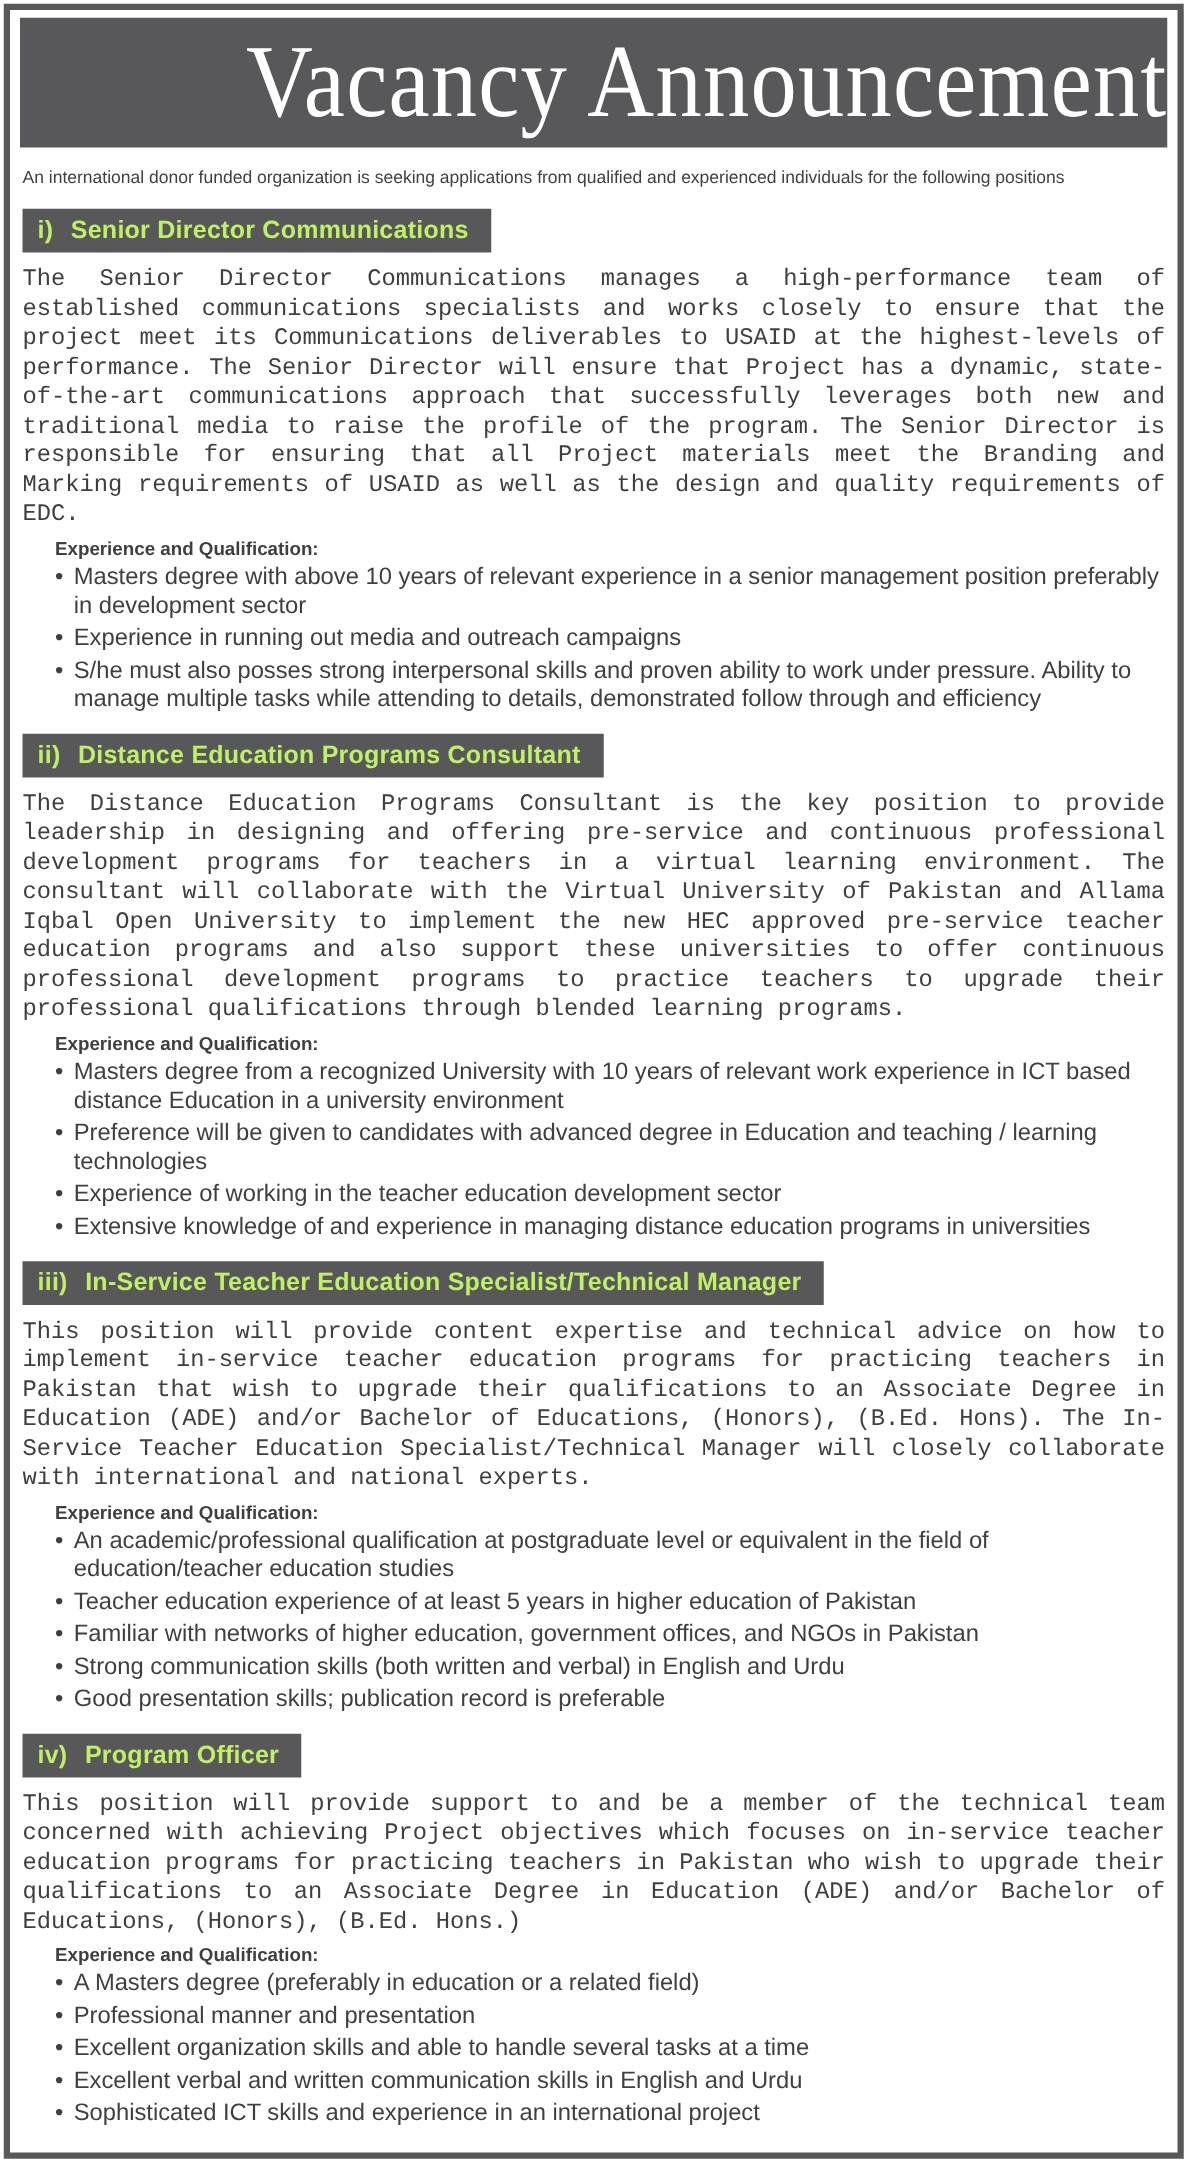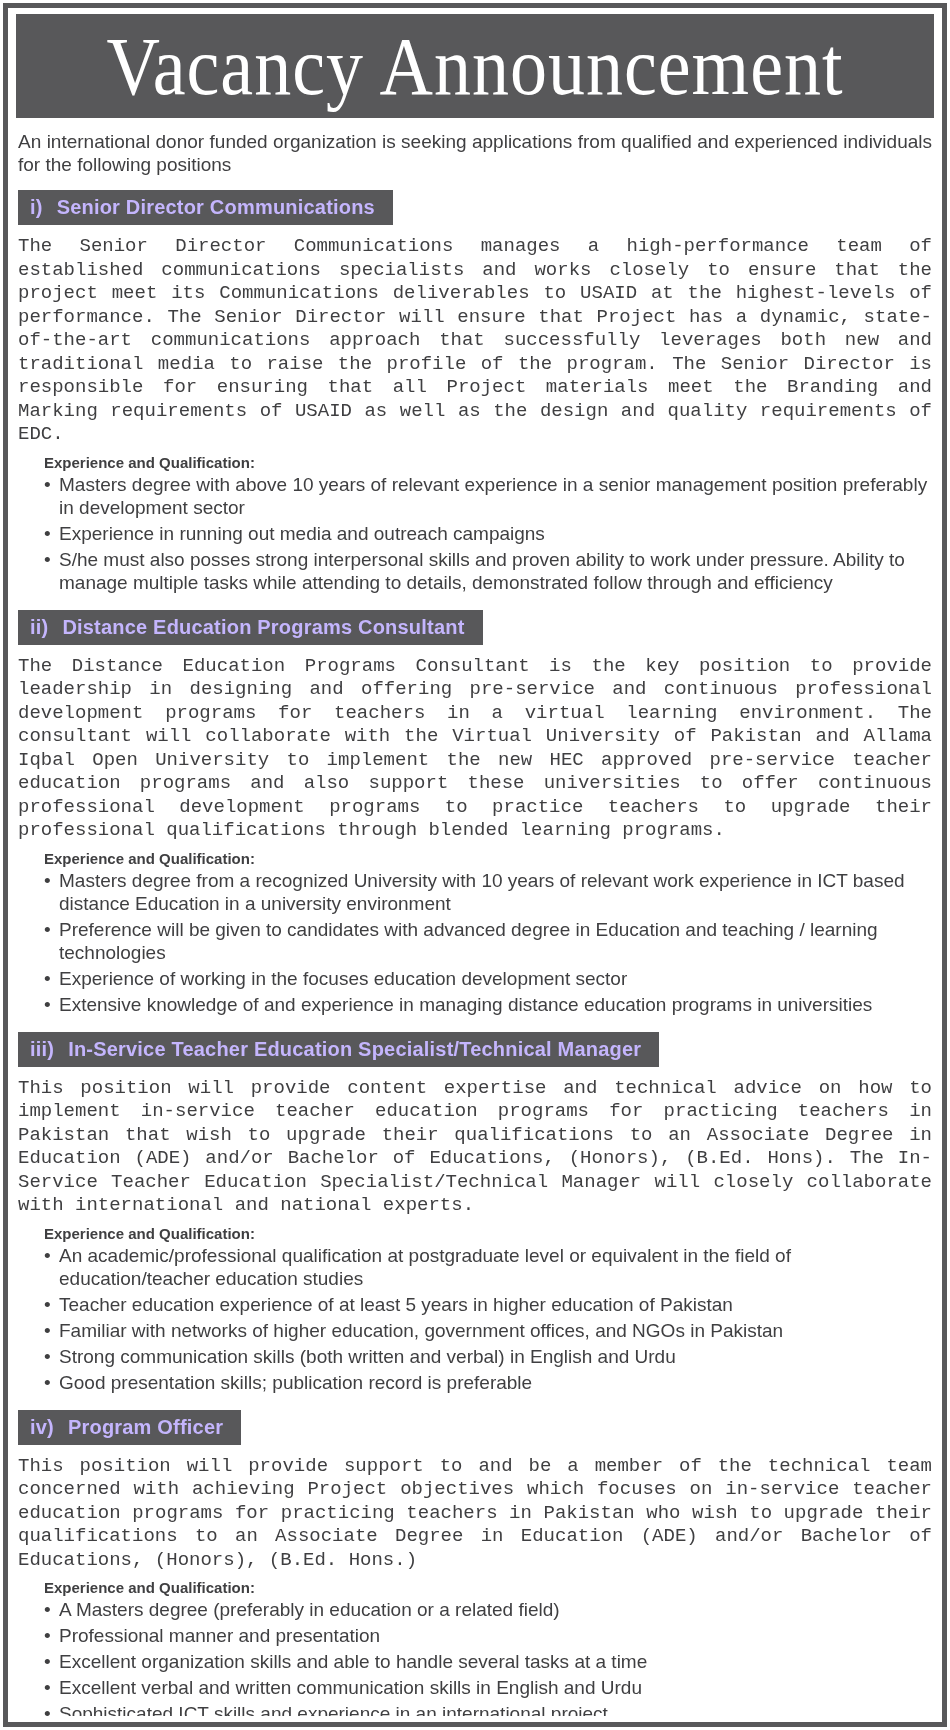--- a/index.html
+++ b/index.html
@@ -15,44 +15,44 @@
     border: 5px solid #58585a;
     pointer-events: none;
   }
   .content {
     position: absolute; left: 16px; right: 16px; top: 14px; bottom: 14px;
     overflow: hidden;
   }
   .banner {
     background: #58585a;
     height: 104px;
-    display: flex; align-items: center; justify-content: center;
+    display: flex; align-items: center; justify-content: flex-end;
     margin-bottom: 12px;
   }
   .banner h1 {
     margin: 0;
     font-family: "Liberation Serif", serif;
     font-weight: normal;
     font-size: 74px;
     color: #ffffff;
     letter-spacing: 1px;
     transform: scaleY(1.12);
     white-space: nowrap;
   }
   .intro {
     margin: 0 2px 12px 2px;
-    font-size: 19px;
+    font-size: 14px;
     line-height: 23px;
     text-align: justify;
   }
   .position { margin-bottom: 14px; }
   .section-bar {
     display: inline-block;
     background: #58585a;
-    color: #c4b5fd;
+    color: #bef264;
     font-weight: bold;
     font-size: 20px;
     padding: 6px 18px 6px 12px;
     margin: 2px 0 10px 2px;
     letter-spacing: 0.2px;
   }
   .sec-num { margin-right: 14px; }
   .desc {
     margin: 0 2px 7px 2px;
     font-size: 19px;
@@ -125,21 +125,21 @@
 
   <section class="position">
     <div class="section-bar">
       <span class="sec-num">ii)</span><span class="sec-title">Distance Education Programs Consultant</span>
     </div>
     <p class="desc">The Distance Education Programs Consultant is the key position to provide leadership in designing and offering pre-service and continuous professional development programs for teachers in a virtual learning environment. The consultant will collaborate with the Virtual University of Pakistan and Allama Iqbal Open University to implement the new HEC approved pre-service teacher education programs and also support these universities to offer continuous professional development programs to practice teachers to upgrade their professional qualifications through blended learning programs.</p>
     <p class="qual-heading">Experience and Qualification:</p>
     <ul class="bullets">
           <li>Masters degree from a recognized University with 10 years of relevant work experience in ICT based distance Education in a university environment</li>
           <li>Preference will be given to candidates with advanced degree in Education and teaching / learning technologies</li>
-          <li>Experience of working in the focuses education development sector</li>
+          <li>Experience of working in the teacher education development sector</li>
           <li>Extensive knowledge of and experience in managing distance education programs in universities</li>
         </ul>
   </section>
 
   <section class="position">
     <div class="section-bar">
       <span class="sec-num">iii)</span><span class="sec-title">In-Service Teacher Education Specialist/Technical Manager</span>
     </div>
     <p class="desc">This position will provide content expertise and technical advice on how to implement in-service teacher education programs for practicing teachers in Pakistan that wish to upgrade their qualifications to an Associate Degree in Education (ADE) and/or Bachelor of Educations, (Honors), (B.Ed. Hons). The In-Service Teacher Education Specialist/Technical Manager will closely collaborate with international and national experts.</p>
     <p class="qual-heading">Experience and Qualification:</p>

